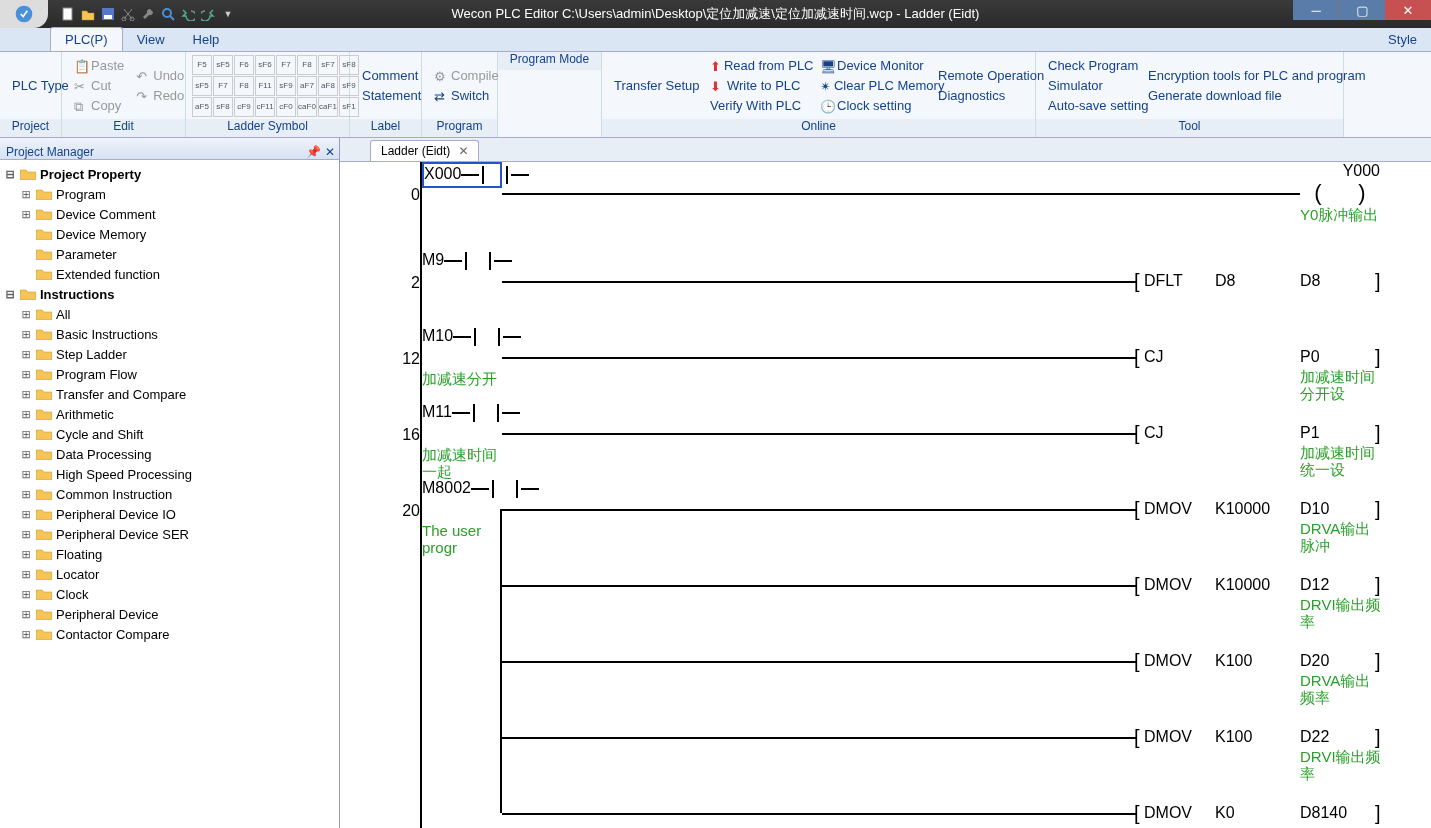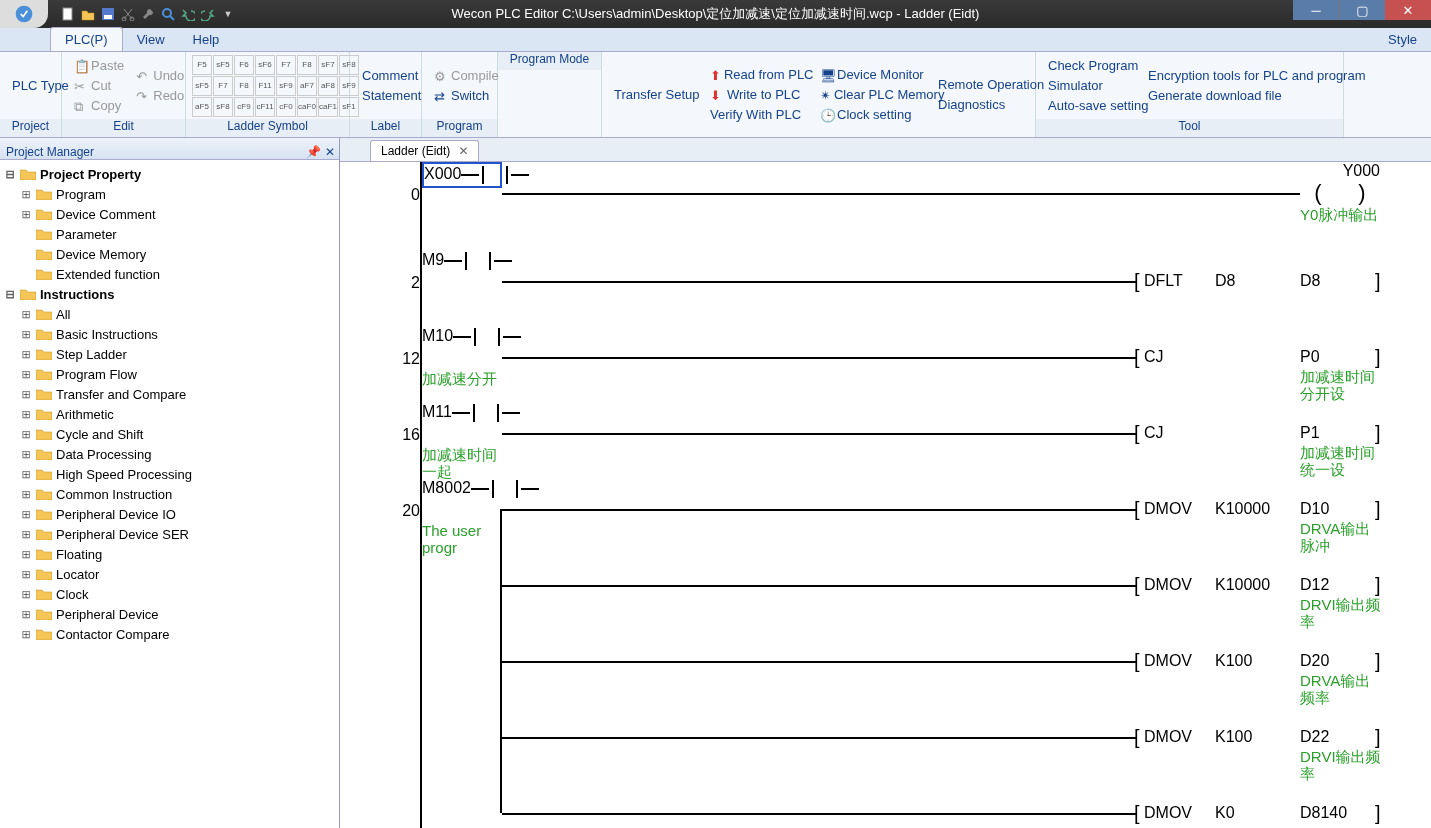--- a/index.html
+++ b/index.html
@@ -263,20 +263,21 @@
         <div class="rbtn">
             <span class="ricon">🕒</span>
             <span>Clock setting</span>
           </div>
       </div>
       <div class="vcol" style="width:108px">
         <div class="rbtn">Remote Operation</div>
         <div class="rbtn">Diagnostics</div>
       </div>
     </div>
+    <div class="group-label">Online</div>
   </div>
   <div class="group" style="width:308px">
     <div class="group-body">
       <div class="vcol" style="width:100px">
         <div class="rbtn">Check Program</div>
         <div class="rbtn">Simulator</div>
         <div class="rbtn">Auto-save setting</div>
       </div>
       <div class="vcol" style="width:200px">
         <div class="rbtn">Encryption tools for PLC and program</div>
@@ -317,28 +318,28 @@
           <svg class="fld" viewBox="0 0 16 12">
             <path class="fld-svg" d="M0 2h6l2 2h8v8H0z"></path>
           </svg>
           <span>Device Comment</span>
         </div>
         <div class="tnode l2">
           <span class="tw"></span>
           <svg class="fld" viewBox="0 0 16 12">
             <path class="fld-svg" d="M0 2h6l2 2h8v8H0z"></path>
           </svg>
+          <span>Device Memory</span>
+        </div>
+        <div class="tnode l2">
+          <span class="tw"></span>
+          <svg class="fld" viewBox="0 0 16 12">
+            <path class="fld-svg" d="M0 2h6l2 2h8v8H0z"></path>
+          </svg>
           <span>Parameter</span>
-        </div>
-        <div class="tnode l2">
-          <span class="tw"></span>
-          <svg class="fld" viewBox="0 0 16 12">
-            <path class="fld-svg" d="M0 2h6l2 2h8v8H0z"></path>
-          </svg>
-          <span>Device Memory</span>
         </div>
         <div class="tnode l2">
           <span class="tw"></span>
           <svg class="fld" viewBox="0 0 16 12">
             <path class="fld-svg" d="M0 2h6l2 2h8v8H0z"></path>
           </svg>
           <span>Extended function</span>
         </div>
         <div class="tnode l1">
           <span class="tw">⊟</span>

